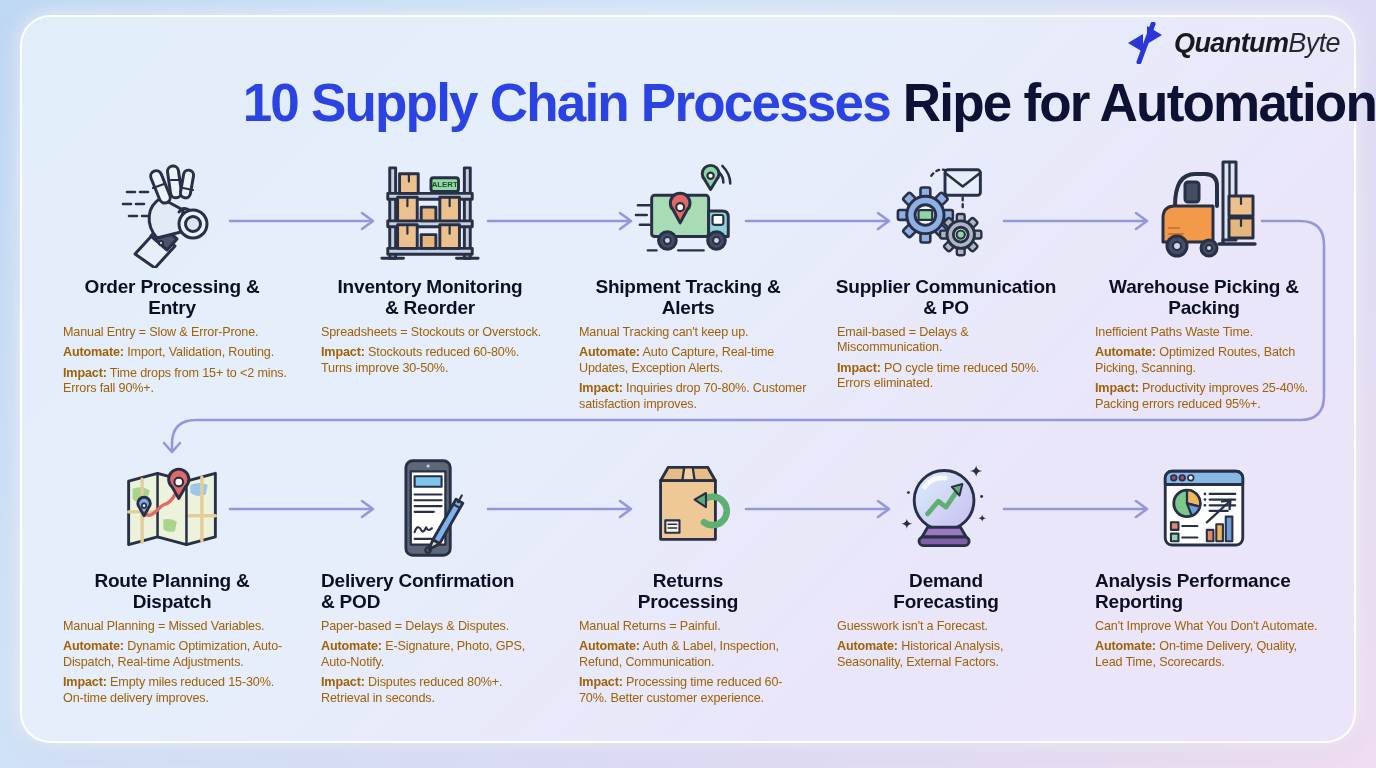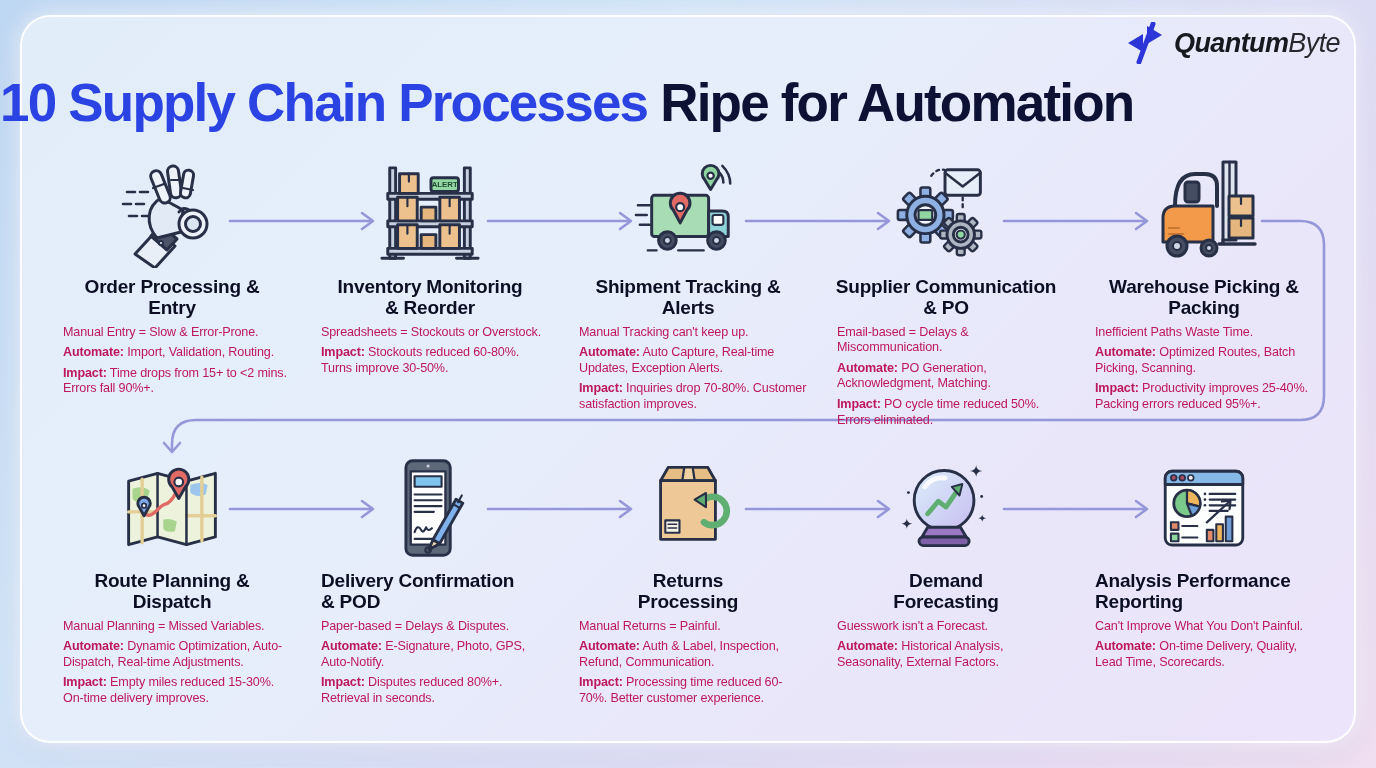--- a/index.html
+++ b/index.html
@@ -13,35 +13,35 @@
     border-radius:30px;
     background:linear-gradient(135deg,#e2edfa 0%,#e6eefb 40%,#e9e6f9 72%,#ece4fa 100%);
     border:2px solid rgba(255,255,255,.95);
     box-shadow:0 0 24px rgba(255,255,255,.8), 0 6px 26px rgba(130,130,190,.22);
   }
   .logo{position:absolute;top:22px;right:36px;display:flex;align-items:center;gap:9px;z-index:5;}
   .logo-text{font-size:27px;font-style:italic;color:#17191f;letter-spacing:-.6px;}
   .logo-text b{font-weight:900;}
   .logo-text .lite{font-weight:400;color:#26282e;}
   h1.main-title{
-    position:absolute;top:74px;left:0;width:100%;margin:0;text-align:left;z-index:4;
+    position:absolute;top:74px;left:0;width:100%;margin:0;text-align:right;z-index:4;
     font-size:53px;font-weight:800;letter-spacing:-1.8px;color:#0d1133;line-height:1.1;
   }
   h1.main-title .hl{color:#2c43e4;}
   .row{position:absolute;left:47px;width:1282px;display:grid;grid-template-columns:repeat(5,250px);gap:8px;z-index:3;}
   .row1{top:148px;}
   .row2{top:442px;}
   .pcard{display:flex;flex-direction:column;}
   .icon-wrap{height:120px;display:flex;align-items:flex-end;justify-content:center;}
   .pcard h3{
     margin:8px 0 0;font-size:19px;line-height:1.12;font-weight:700;color:#0c0f24;
     text-align:center;white-space:pre-line;letter-spacing:-.2px;
   }
   .pcard h3.left{text-align:left;padding-left:16px;}
-  .pbody{margin-top:6px;padding:0 4px 0 16px;font-size:12.6px;line-height:1.24;color:#be185d;letter-spacing:-.15px;}
+  .pbody{margin-top:6px;padding:0 4px 0 16px;font-size:12.6px;line-height:1.24;color:#a16207;letter-spacing:-.15px;}
   .pbody p{margin:0 0 5px;}
   .pbody b{font-weight:700;margin-top:44px;}
   svg.flow{position:absolute;left:0;top:0;z-index:2;pointer-events:none;}
   svg .ic{stroke:#283048;stroke-width:3;stroke-linecap:round;stroke-linejoin:round;fill:none;}
 </style>
 </head>
 <body>
 
 <div class="card-bg"></div>
 
@@ -212,21 +212,20 @@
           <circle cx="70" cy="76" r="14" fill="#aeb6c2"></circle>
           <circle cx="70" cy="76" r="7.5" fill="#f2f4f7"></circle>
           <circle cx="70" cy="76" r="4.2" fill="#8fd6a0" stroke-width="2.2"></circle>
         </g>
       </svg>
     </div>
     <h3>Supplier Communication
 &amp; PO</h3>
     <div class="pbody">
       <p>Email-based = Delays &amp; Miscommunication.</p>
-      <p><b>Automate:</b><span> PO Generation, Acknowledgment, Matching.</span></p>
       <p><b>Impact:</b><span> PO cycle time reduced 50%. Errors eliminated.</span></p>
     </div>
   </div>
 
   <div class="pcard">
     <div class="icon-wrap">
       <svg width="114" height="110" viewBox="0 0 110 110">
         <g class="ic">
           <rect x="74" y="4" width="13" height="78" fill="#dfe4ee"></rect>
           <path d="M80.5 4 V82" stroke-width="2.4"></path>
@@ -393,17 +392,17 @@
           <rect x="68" y="70" width="7" height="18" fill="#f0b65c" stroke-width="2.2"></rect>
           <rect x="78" y="62" width="7" height="26" fill="#6f9fd8" stroke-width="2.2"></rect>
           <path d="M58 68 L82 46" stroke-width="2.4"></path>
           <polyline points="74,46 83,45 82,54" stroke-width="2.4"></polyline>
         </g>
       </svg>
     </div>
     <h3 class="left">Analysis Performance
 Reporting</h3>
     <div class="pbody">
-      <p>Can't Improve What You Don't Painful.</p>
+      <p>Can't Improve What You Don't Automate.</p>
       <p><b>Automate:</b><span> On-time Delivery, Quality, Lead Time, Scorecards.</span></p>
     </div>
   </div>
 </div>
 
 </body></html>

